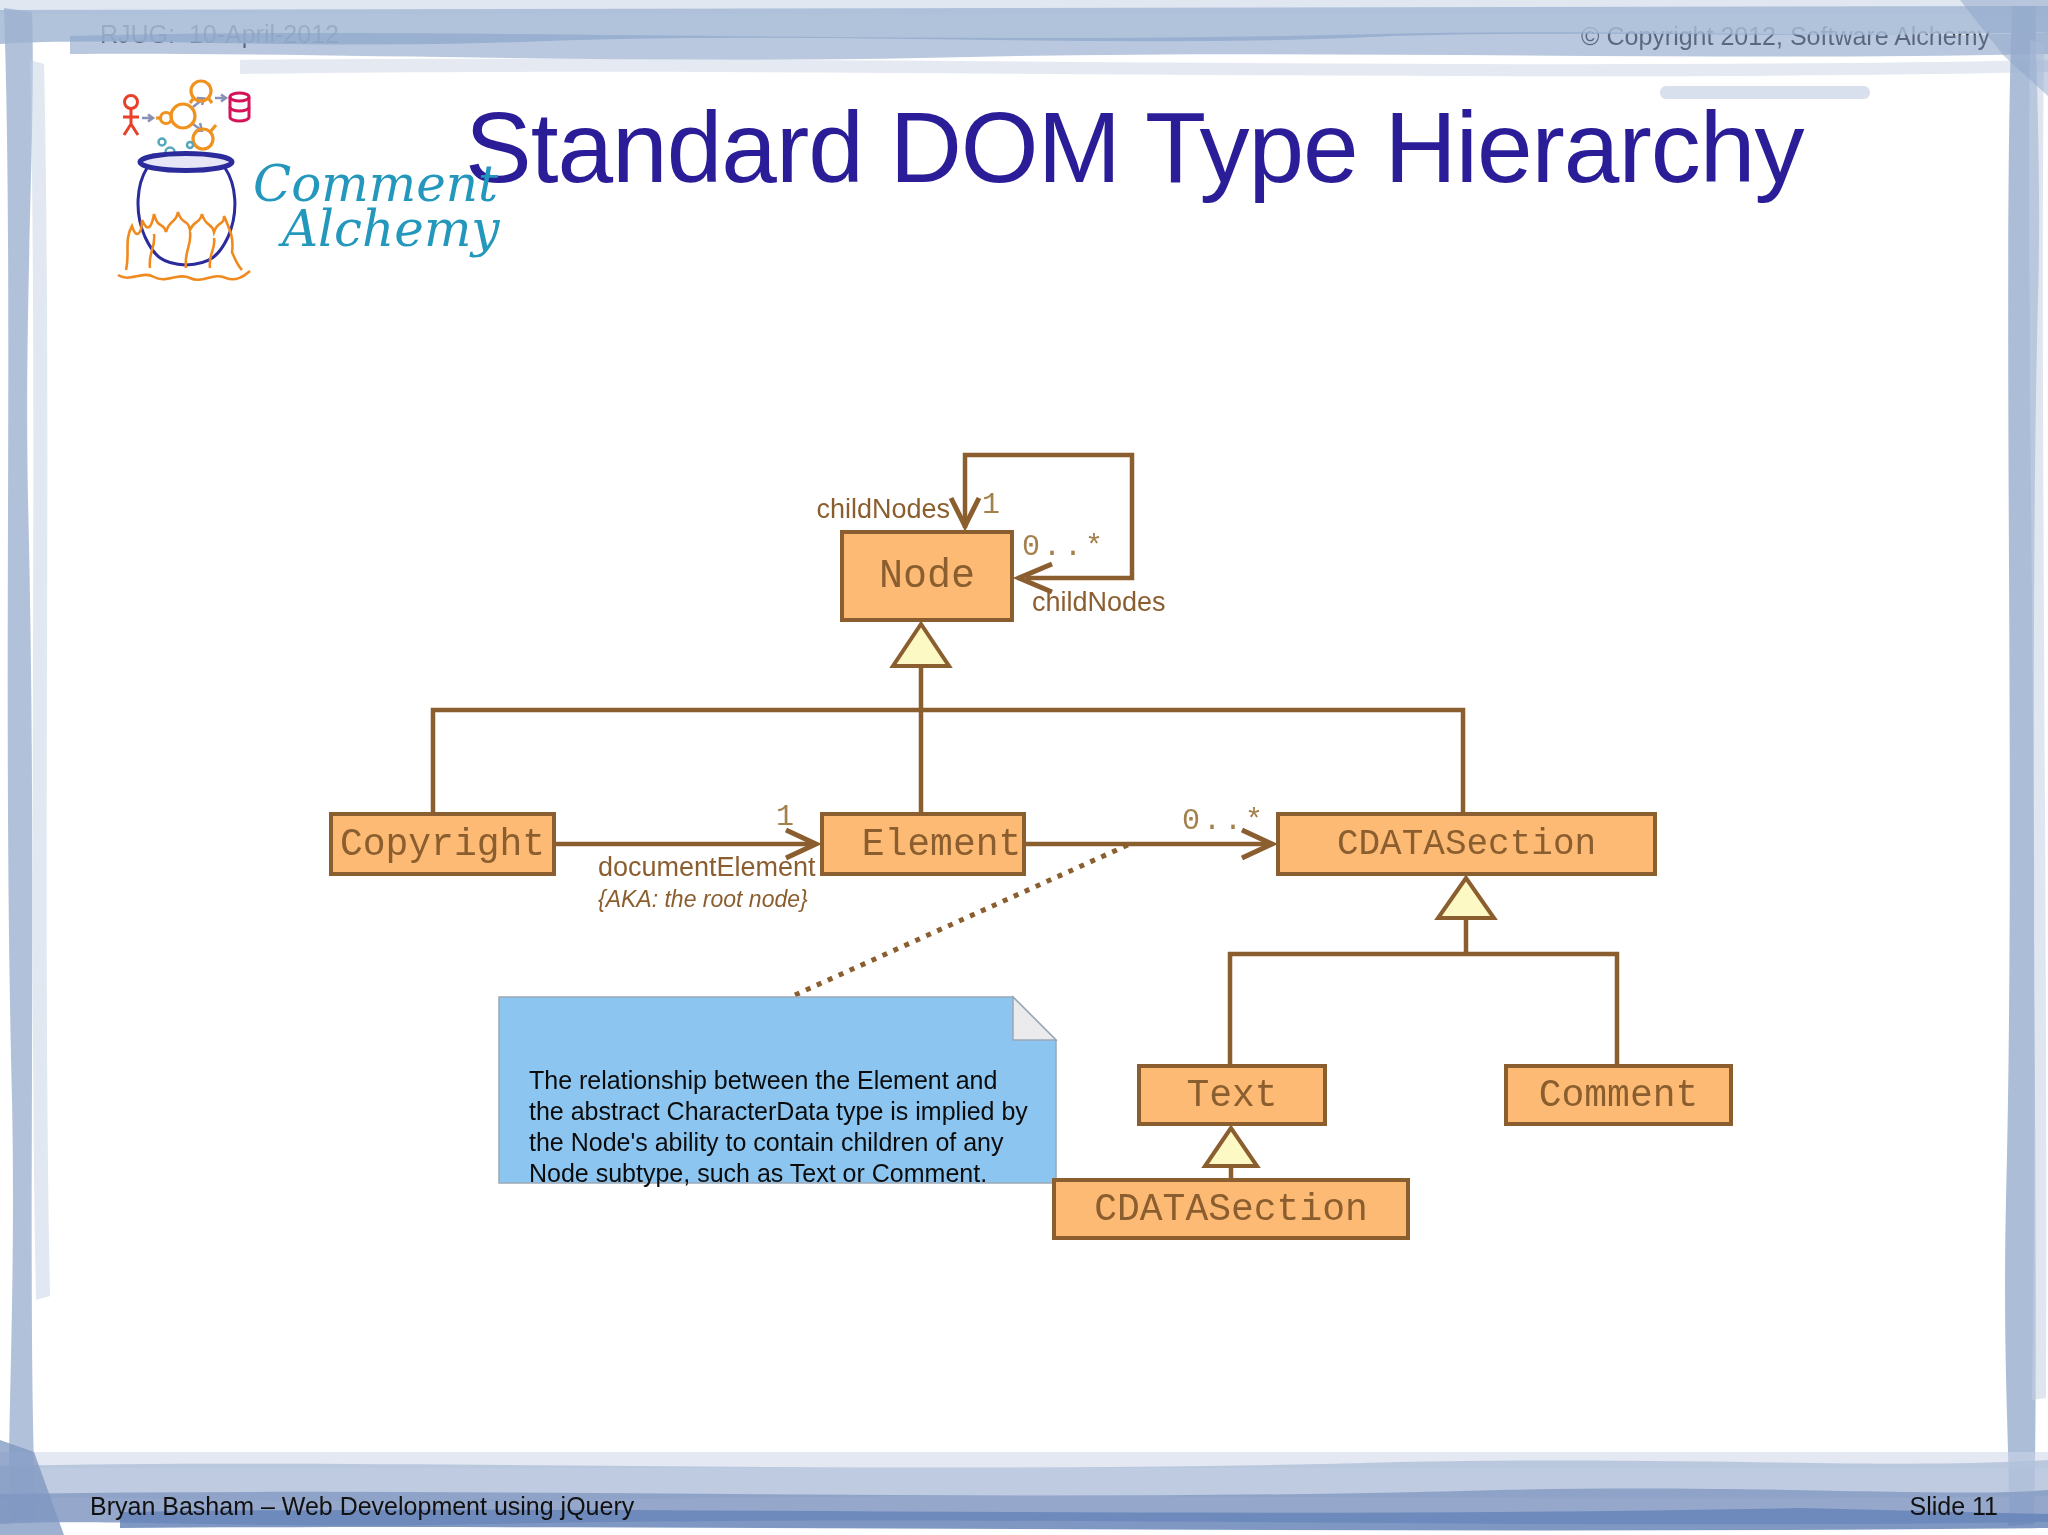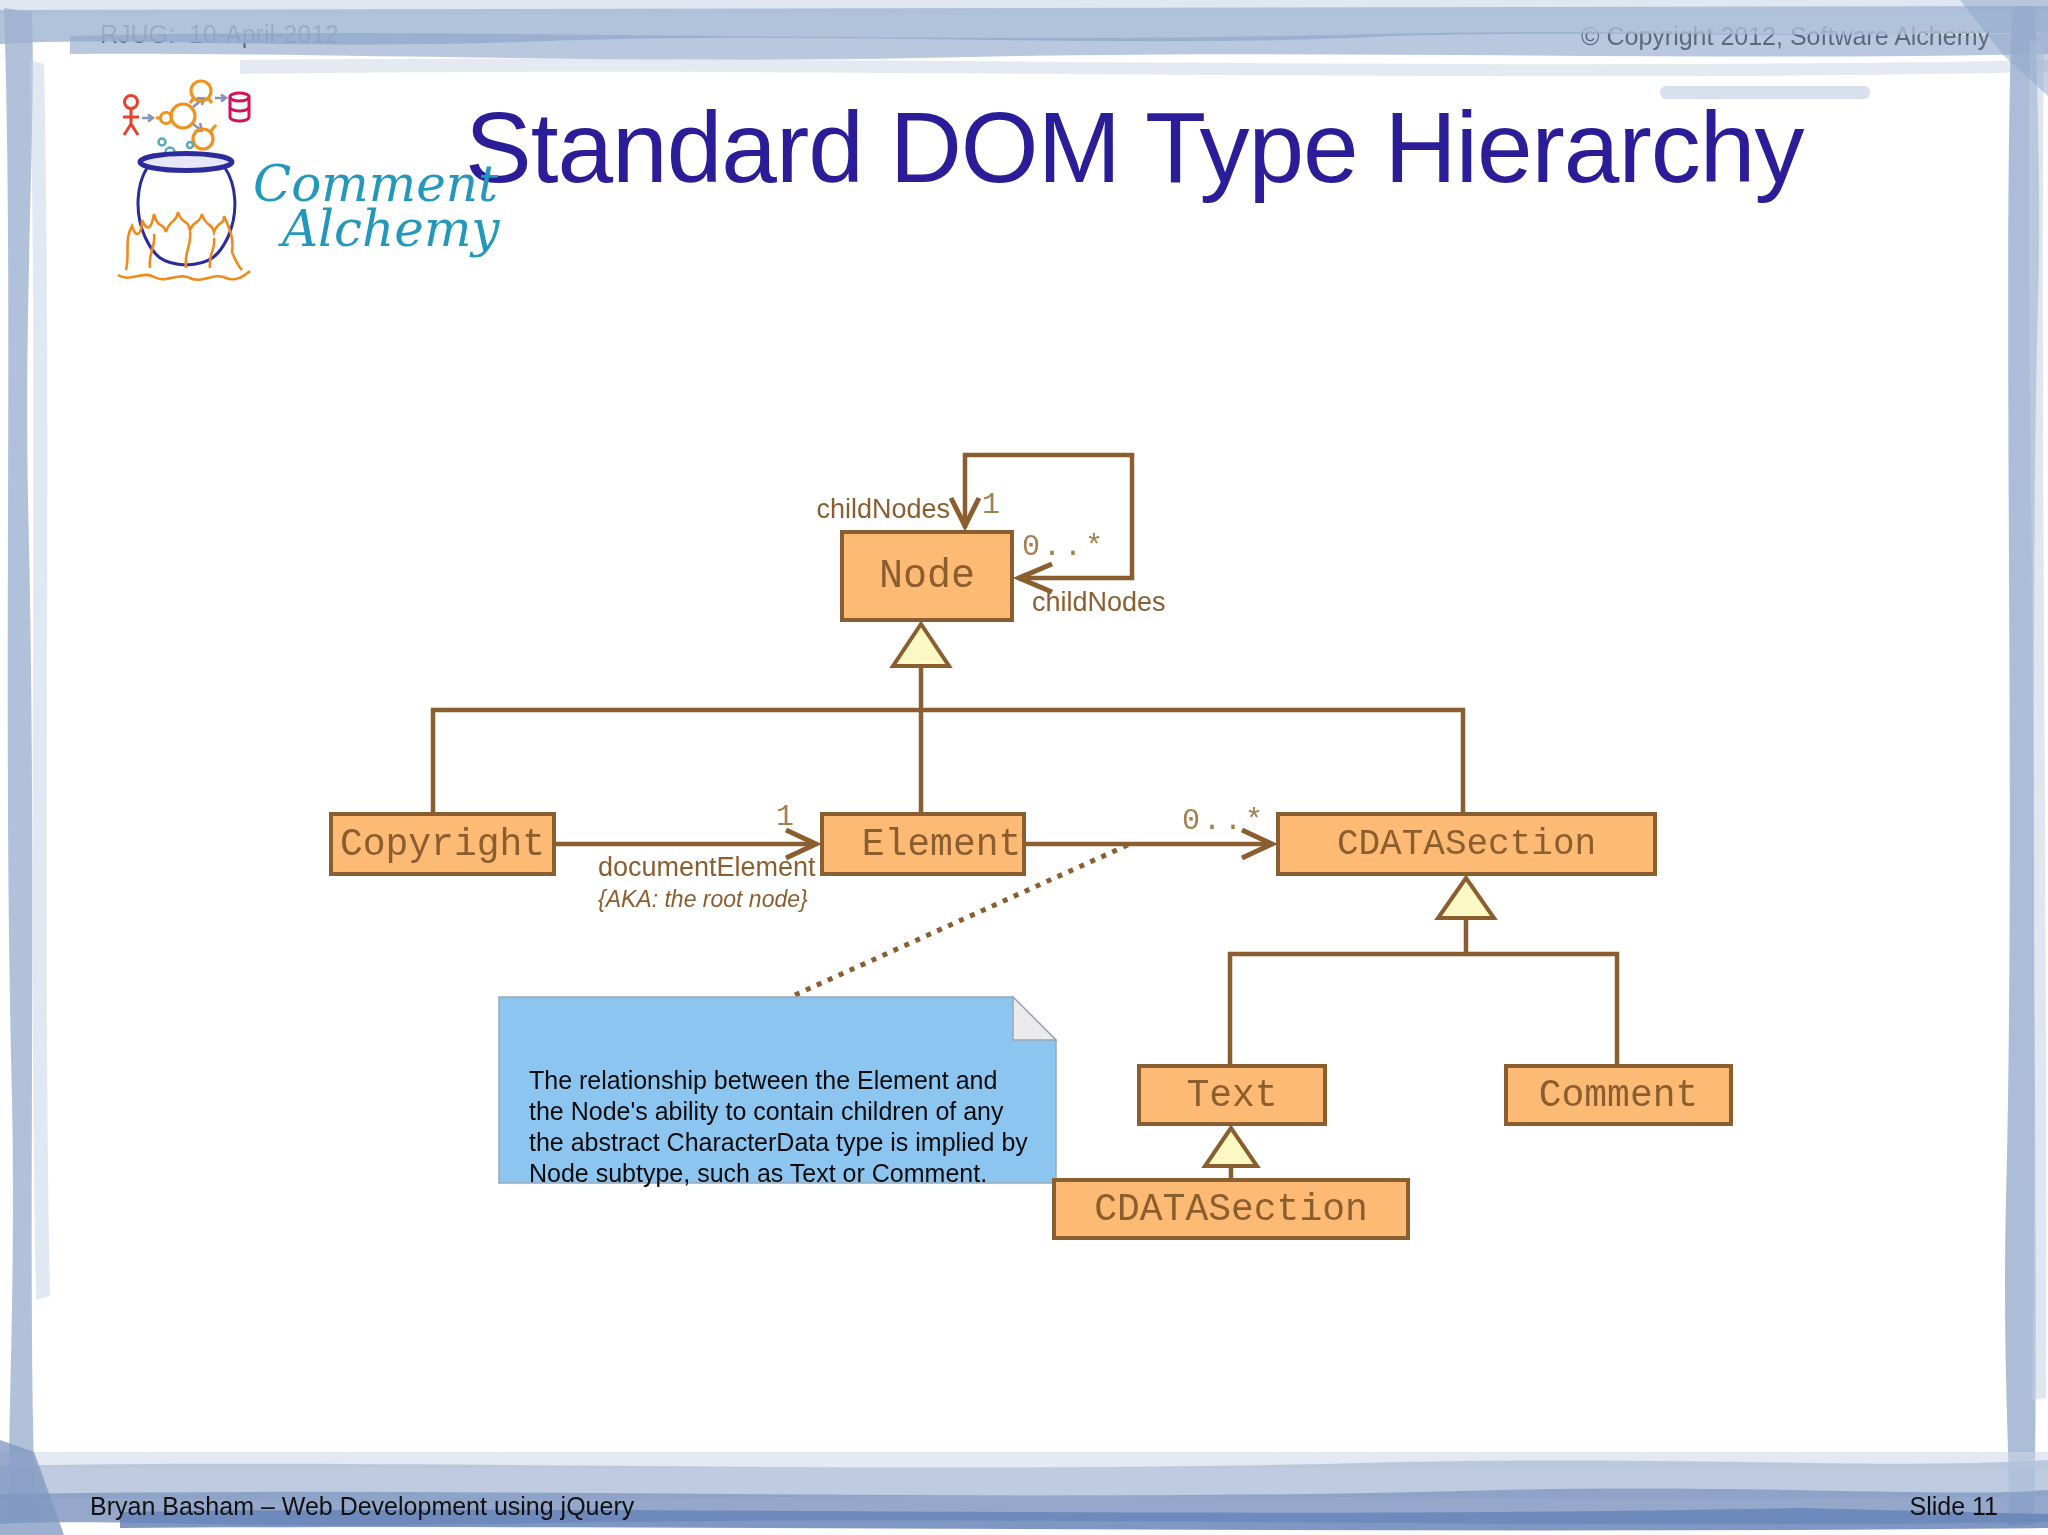--- a/index.html
+++ b/index.html
@@ -205,16 +205,16 @@
 <div class="mult" id="lbl-parent-mult">1</div>
 <div class="mult" id="lbl-children-mult">0..*</div>
 <div class="role" id="lbl-childnodes">childNodes</div>
 <div class="mult" id="lbl-docel-mult">1</div>
 <div class="role" id="lbl-documentelement">documentElement</div>
 <div class="role" id="lbl-aka">{AKA: the root node}</div>
 <div class="mult" id="lbl-chardata-mult">0..*</div>
 
 <div class="abs note-text">
   <span>The relationship between the Element and</span>
+  <span>the abstract CharacterData type is implied by</span>
   <span>the Node's ability to contain children of any</span>
-  <span>the abstract CharacterData type is implied by</span>
   <span>Node subtype, such as Text or Comment.</span>
 </div>
 
 </body></html>

